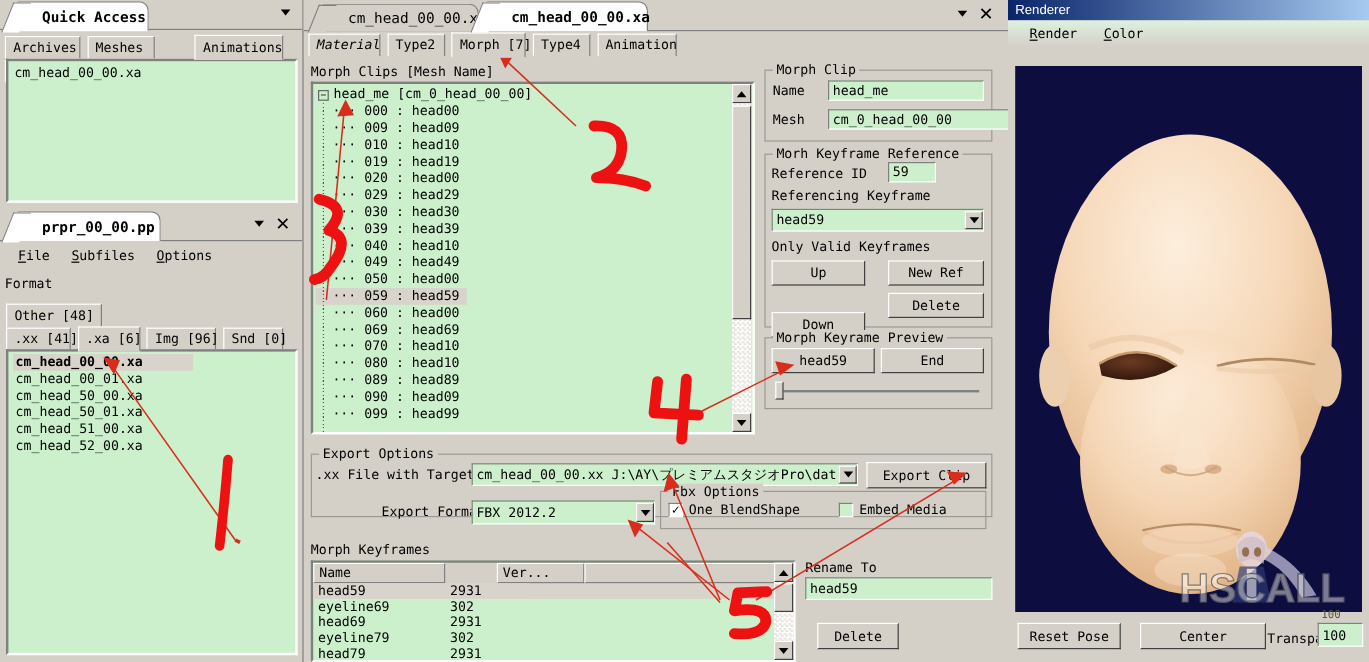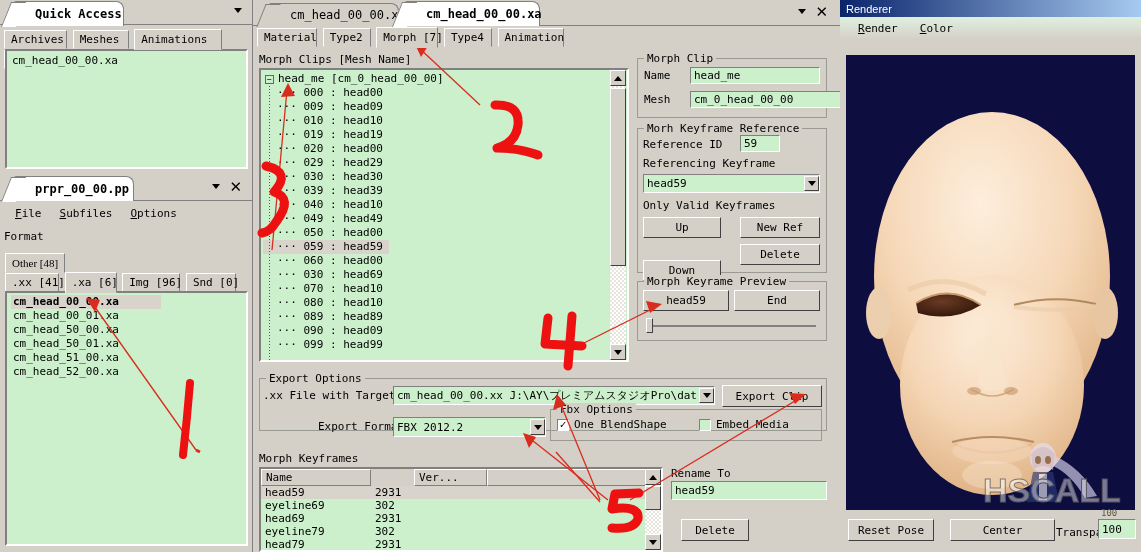--- a/index.html
+++ b/index.html
@@ -181,21 +181,21 @@
         <div style="position:absolute;right:10px;top:8px;" class="tri-down"></div>
       </div>
 
       <div style="position:absolute;left:4px;top:30px;width:244px;height:20px;">
         <span class="sqtab" style="width:63px;">
           <span>Archives</span>
           </span>
         <span class="sqtab" style="width:56px;">
           <span>Meshes</span>
           </span>
-        <span class="sqtab active" style="width:88px;">
+        <span class="sqtab active" style="width:74px;margin-left:28px;">
           <span>Animations</span>
           </span>
         <span class="sqtab" style="width:52px;">
           <span>Others</span>
           </span>
       </div>
       <div class="sunken2" style="position:absolute;left:5px;top:49px;width:243px;height:120px;padding:3px 5px;">
         <div style="font-size:11px;line-height:14px;">cm_head_00_00.xa</div>
       </div>
     </div>
@@ -213,21 +213,21 @@
         <span><u>F</u>ile</span>
         <span><u>S</u>ubfiles</span>
         <span><u>O</u>ptions</span>
       </div>
 
       <div style="position:absolute;left:4px;top:50px;width:244px;height:22px;display:flex;align-items:center;">
         <span style="width:48px;font-size:11px;">Format</span>
       </div>
 
       <div style="position:absolute;left:5px;top:78px;">
-        <span class="sqtab" style="height:20px;font-family:Liberation Serif, serif;">
+        <span class="sqtab" style="height:20px;">
           <span>Other [48]</span>
           </span>
       </div>
 
       <div style="position:absolute;left:5px;top:98px;width:244px;height:20px;">
         <span class="sqtab" style="width:54px;">
           <span>.xx [41]</span>
           </span>
         <span class="sqtab active" style="width:52px;">
           <span>.xa [6]</span>
@@ -258,21 +258,21 @@
         <span>cm_head_00_00.xx</span>
       </div>
       <div class="foldertab active" style="left:152px;width:135px;">
         <span>cm_head_00_00.xa</span>
       </div>
       <div style="position:absolute;right:34px;top:9px;" class="tri-down"></div>
       <div style="position:absolute;right:12px;top:3px;font-size:15px;font-family:'Liberation Sans',sans-serif;">✕</div>
     </div>
 
     <div style="position:absolute;left:4px;top:28px;width:580px;height:22px;">
-      <span class="sqtab" style="width:60px;">
+      <span class="sqtab" style="width:60px;font-style:italic;">
         <span>Material</span>
         </span>
       <span class="sqtab" style="width:48px;">
         <span>Type2</span>
         </span>
       <span class="sqtab active" style="width:62px;">
         <span>Morph [7]</span>
         </span>
       <span class="sqtab" style="width:48px;">
         <span>Type4</span>
@@ -297,21 +297,21 @@
           <div style="position: relative;"><div class="treerow" style="padding-left: 14px; display: inline-block; white-space: pre;">··· 019 : head19</div></div>
           <div style="position: relative;"><div class="treerow" style="padding-left: 14px; display: inline-block; white-space: pre;">··· 020 : head00</div></div>
           <div style="position: relative;"><div class="treerow" style="padding-left: 14px; display: inline-block; white-space: pre;">··· 029 : head29</div></div>
           <div style="position: relative;"><div class="treerow" style="padding-left: 14px; display: inline-block; white-space: pre;">··· 030 : head30</div></div>
           <div style="position: relative;"><div class="treerow" style="padding-left: 14px; display: inline-block; white-space: pre;">··· 039 : head39</div></div>
           <div style="position: relative;"><div class="treerow" style="padding-left: 14px; display: inline-block; white-space: pre;">··· 040 : head10</div></div>
           <div style="position: relative;"><div class="treerow" style="padding-left: 14px; display: inline-block; white-space: pre;">··· 049 : head49</div></div>
           <div style="position: relative;"><div class="treerow" style="padding-left: 14px; display: inline-block; white-space: pre;">··· 050 : head00</div></div>
           <div style="position: relative;"><div class="treerow sel" style="padding-left: 14px; display: inline-block; white-space: pre; background: rgb(216, 212, 204); padding-right: 6px;">··· 059 : head59</div></div>
           <div style="position: relative;"><div class="treerow" style="padding-left: 14px; display: inline-block; white-space: pre;">··· 060 : head00</div></div>
-          <div style="position: relative;"><div class="treerow" style="padding-left: 14px; display: inline-block; white-space: pre;">··· 030 : head69</div></div>
+          <div style="position: relative;"><div class="treerow" style="padding-left: 14px; display: inline-block; white-space: pre;">··· 069 : head69</div></div>
           <div style="position: relative;"><div class="treerow" style="padding-left: 14px; display: inline-block; white-space: pre;">··· 070 : head10</div></div>
           <div style="position: relative;"><div class="treerow" style="padding-left: 14px; display: inline-block; white-space: pre;">··· 080 : head10</div></div>
           <div style="position: relative;"><div class="treerow" style="padding-left: 14px; display: inline-block; white-space: pre;">··· 089 : head89</div></div>
           <div style="position: relative;"><div class="treerow" style="padding-left: 14px; display: inline-block; white-space: pre;">··· 090 : head09</div></div>
           <div style="position: relative;"><div class="treerow" style="padding-left: 14px; display: inline-block; white-space: pre;">··· 099 : head99</div></div>
         </div>
     <div style="position: absolute; left: 8px; top: 16px; width: 1px; height: 278px; background: repeating-linear-gradient(rgb(85, 85, 85) 0px, rgb(85, 85, 85) 1px, transparent 1px, transparent 3px);"></div>
       </div>
 
     <div class="vscroll" style="left:357px;top:70px;height:290px;">

